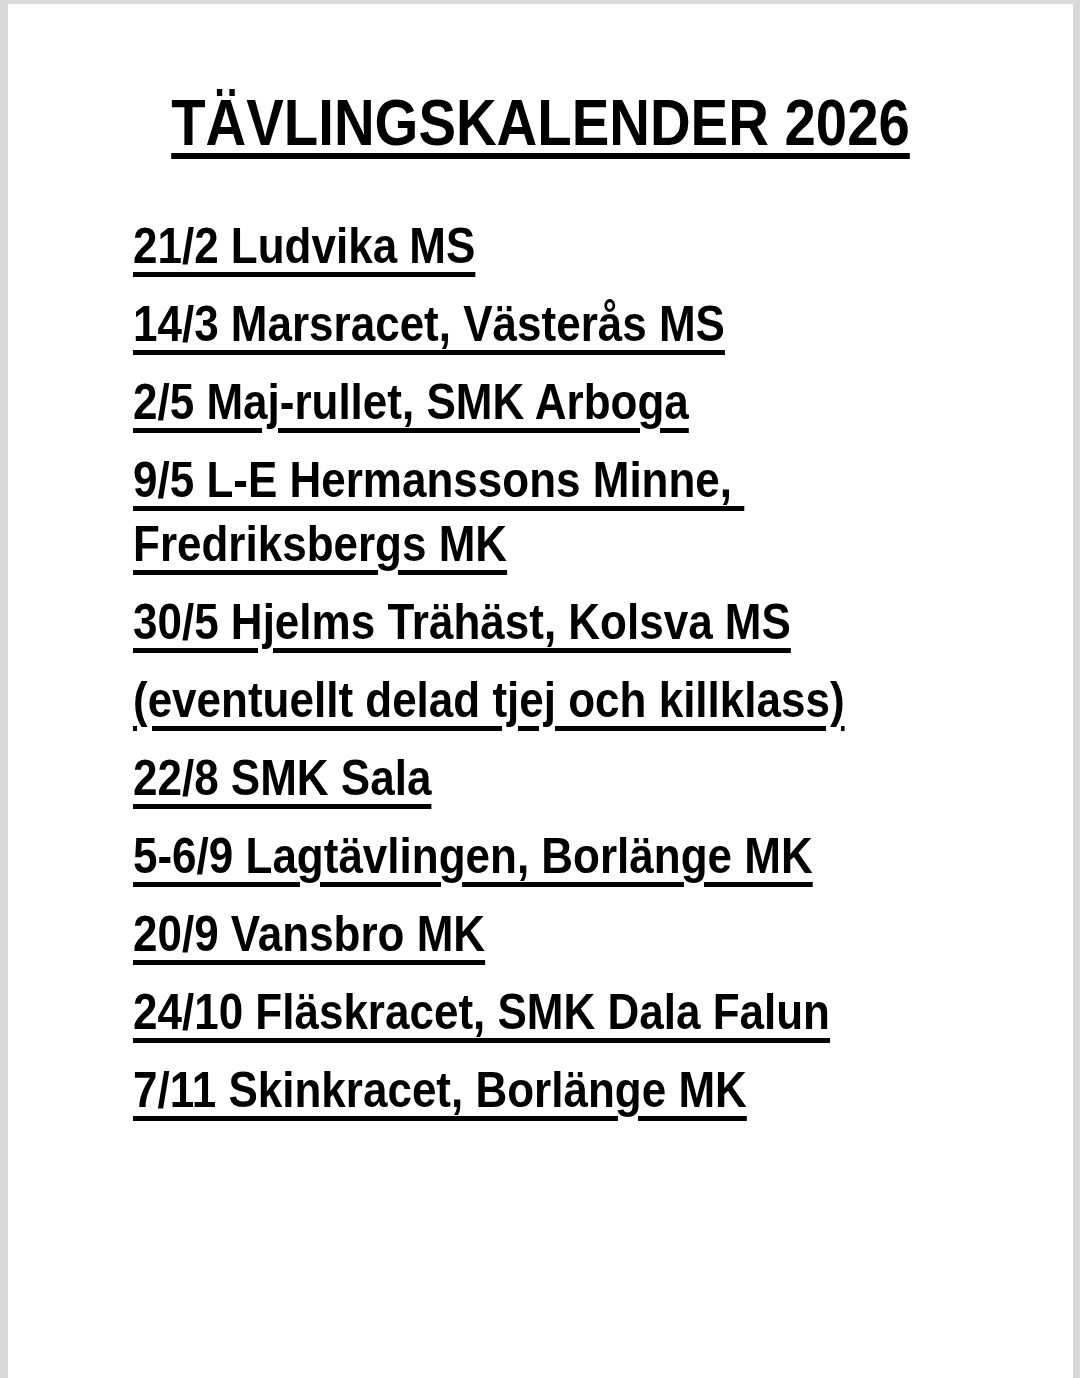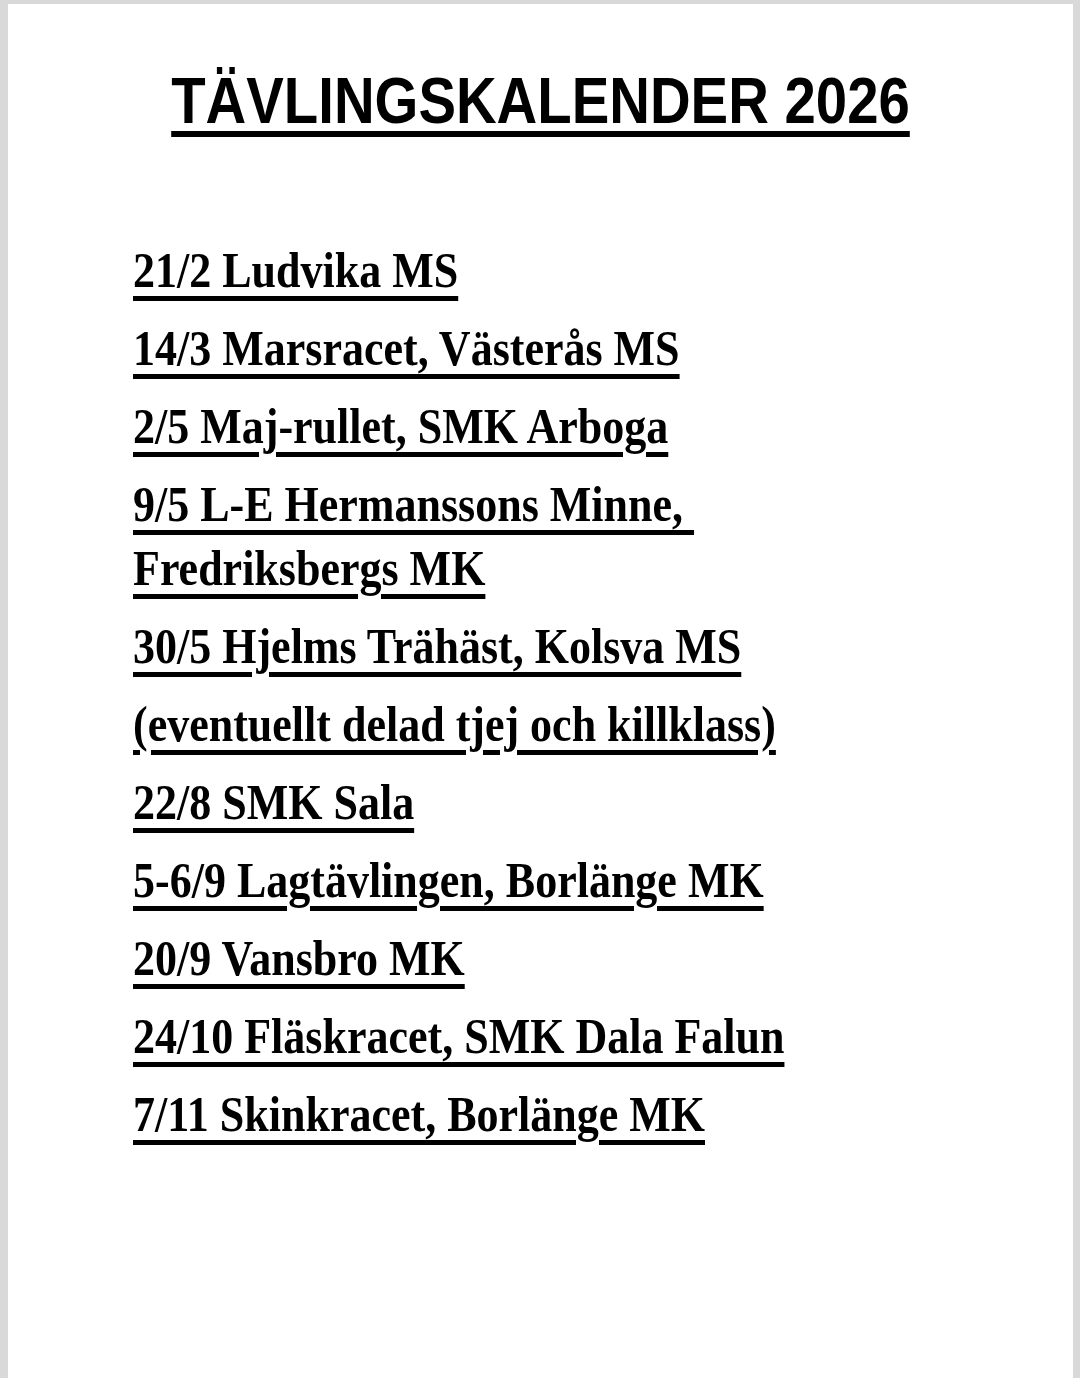--- a/index.html
+++ b/index.html
@@ -16,41 +16,40 @@
   }
   .page {
     position: absolute;
     left: 8px;
     top: 4px;
     right: 7px;
     bottom: 0;
     background: #ffffff;
   }
   .content {
-    padding-top: 65px;
+    padding-top: 87px;
   }
   .doc-title {
     margin: 0;
     font-size: 64px;
     line-height: 1;
     font-weight: 700;
     color: #000000;
     text-align: center;
     letter-spacing: 0px;
     text-decoration: underline;
     text-decoration-thickness: 6px;
     text-underline-offset: 8px;
     transform: scaleX(0.88);
     transform-origin: center top;
     white-space: pre;
   }
   .entries {
-    margin-top: 112px;
+    margin-top: 66px;
     padding-left: 125px;
-    font-family: Liberation Serif, serif;
   }
   .entry {
     margin: 0 0 28px 0;
     font-size: 50px;
     line-height: 1;
     font-weight: 700;
     color: #000000;
     text-decoration: underline;
     text-decoration-thickness: 5px;
     text-underline-offset: 9px;

